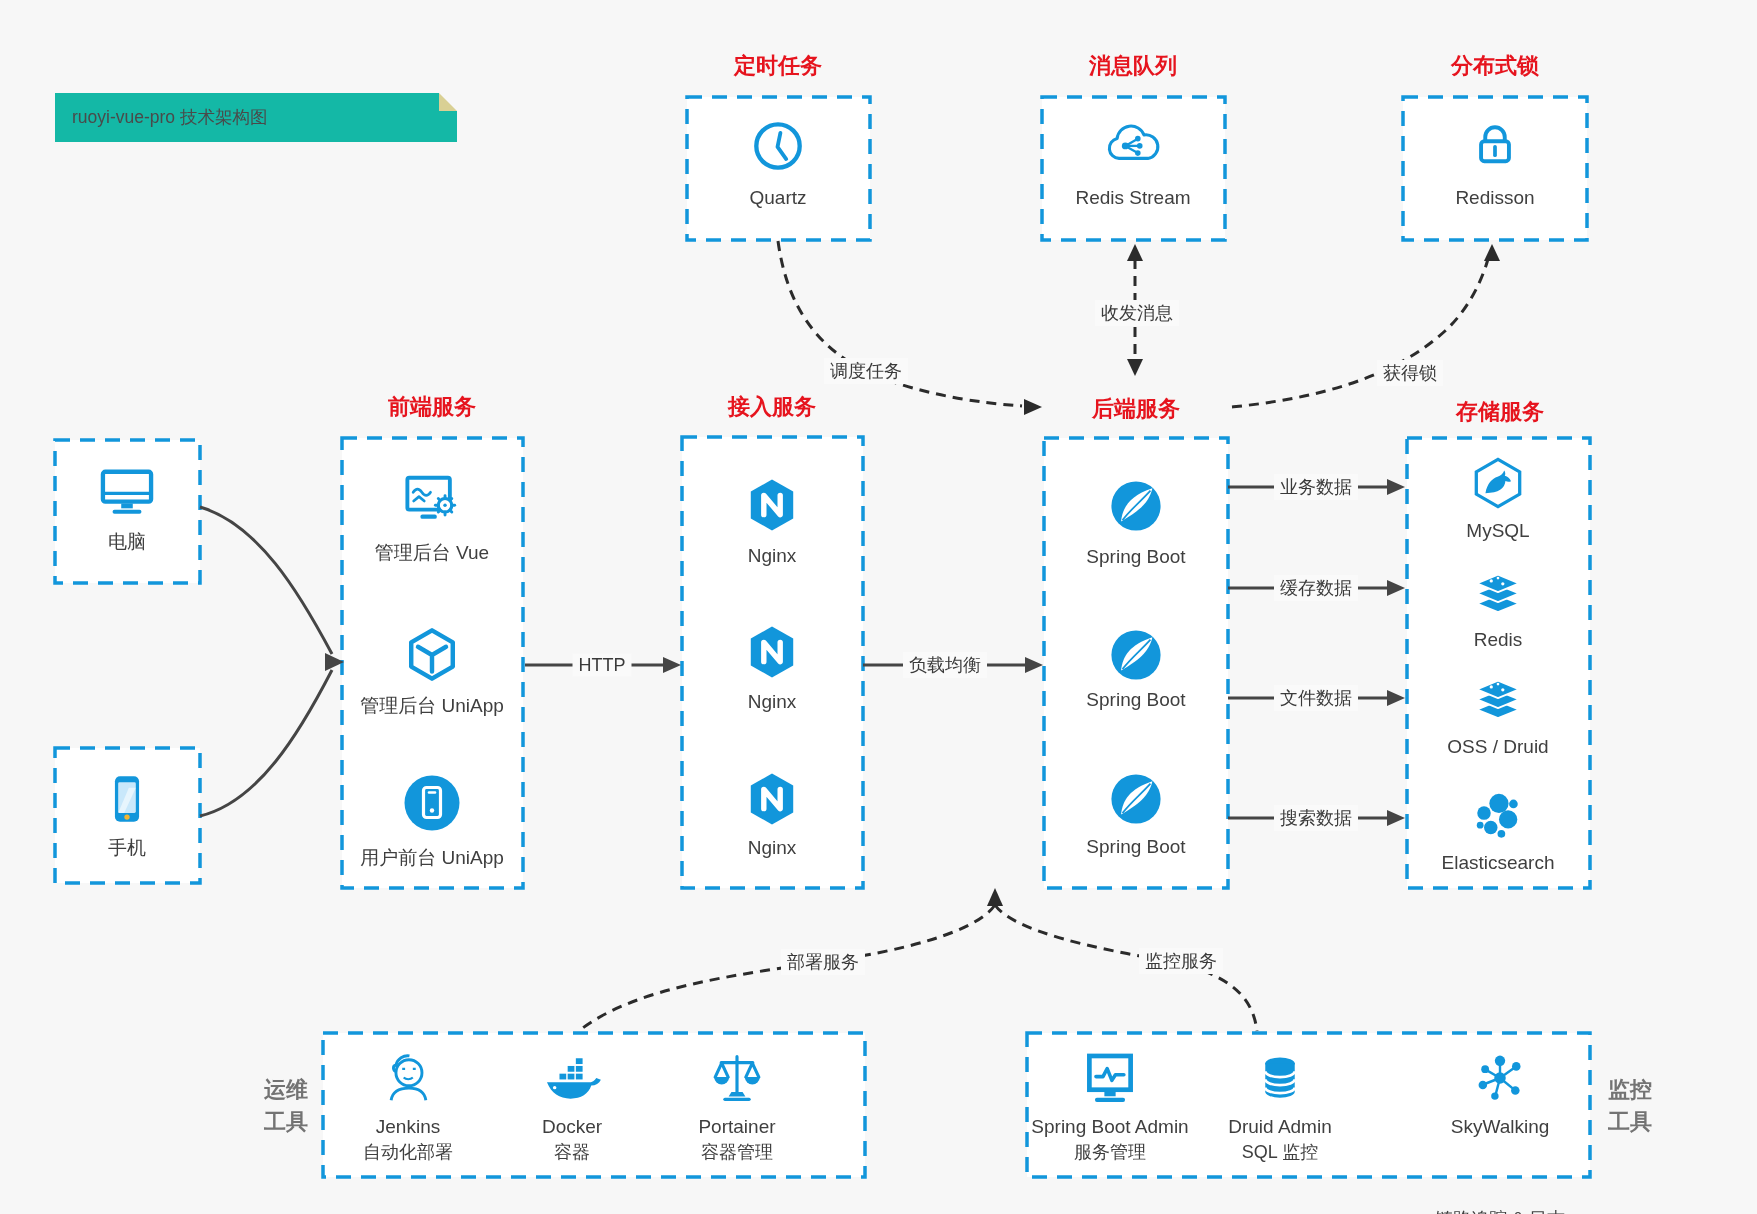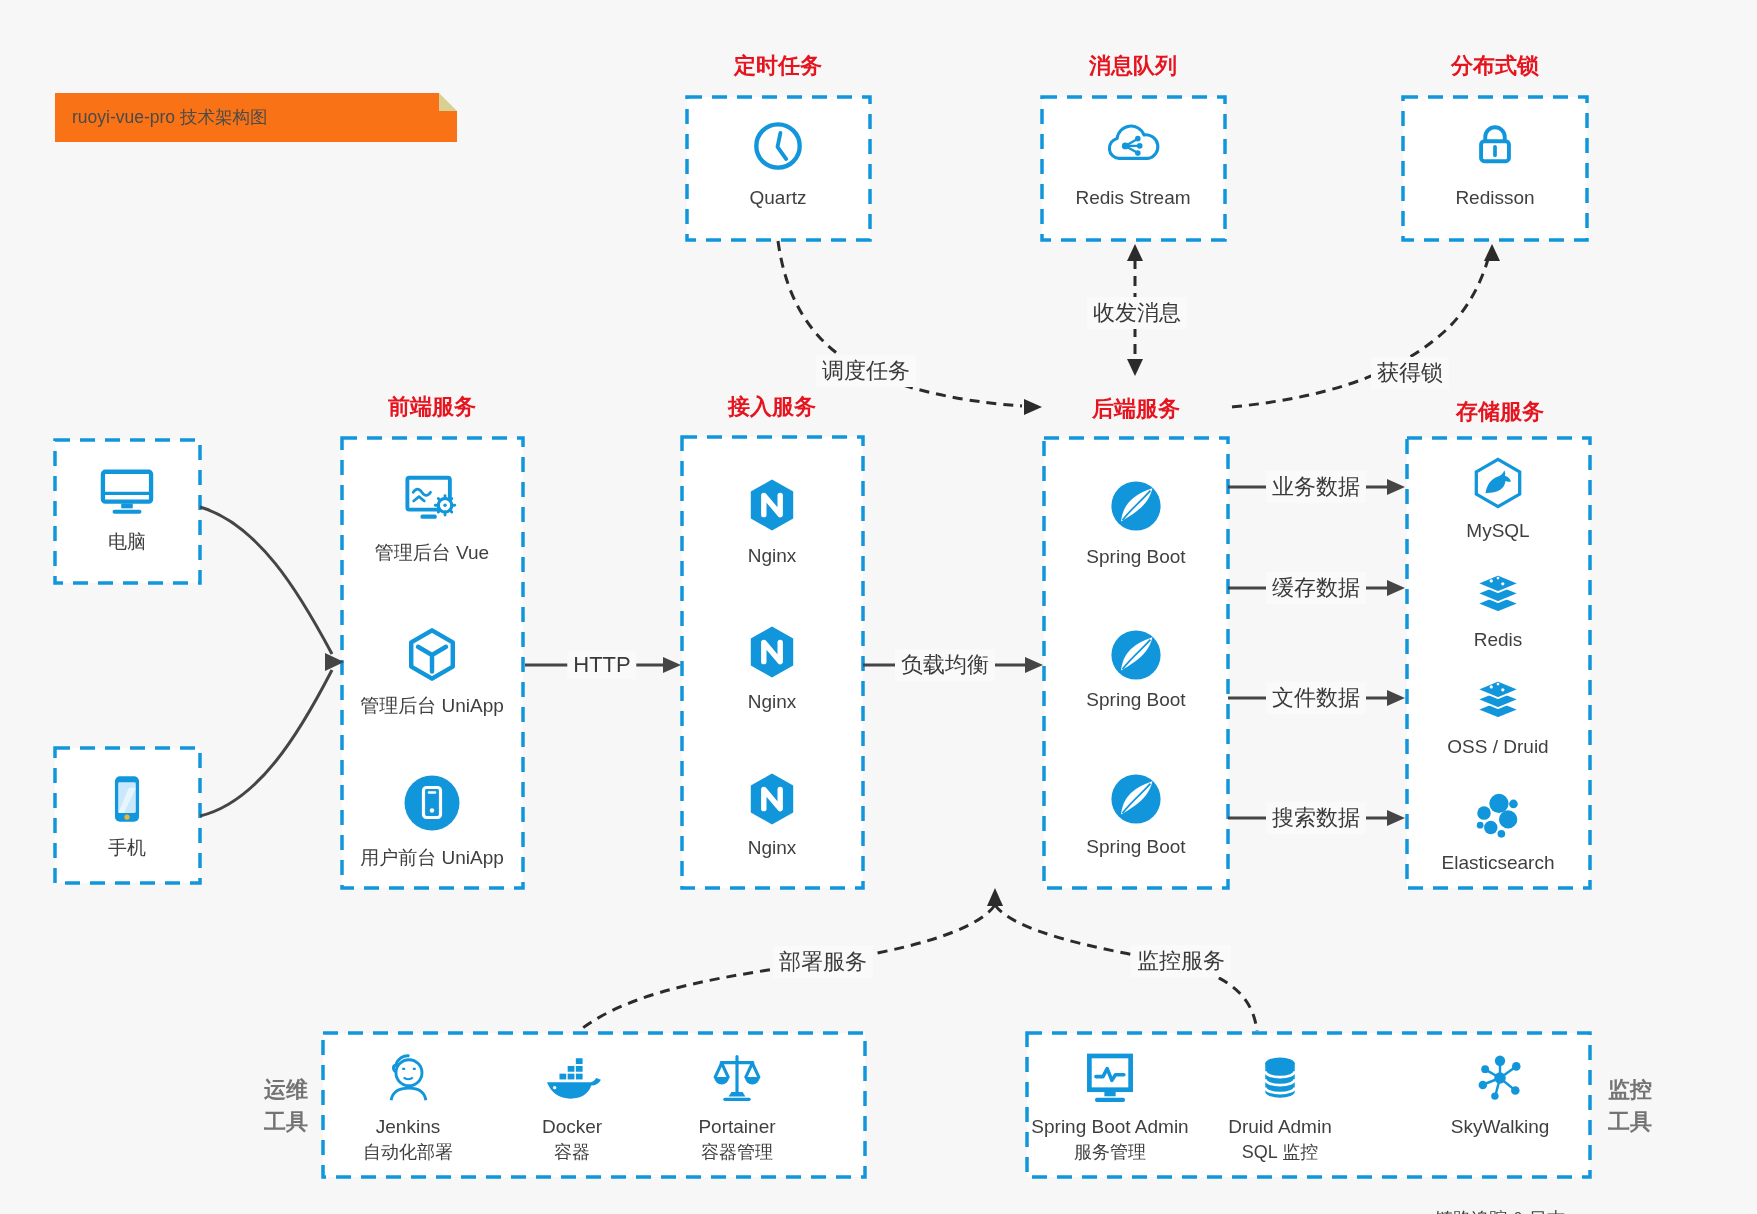--- a/index.html
+++ b/index.html
@@ -4,27 +4,27 @@
 <style>
   html,body{margin:0;padding:0;background:#ffffff;}
   #stage{position:relative;width:1757px;height:1214px;background:#f7f7f7;
          font-family:"Liberation Sans",sans-serif;overflow:hidden;}
   #wires{position:absolute;left:0;top:0;pointer-events:none;}
   .gtitle{position:absolute;transform:translate(-50%,-50%);font-size:22px;font-weight:bold;
           color:#e6141e;white-space:nowrap;z-index:3;}
   .nlabel{position:absolute;transform:translate(-50%,-50%);font-size:19px;color:#3f3f3f;
           white-space:nowrap;z-index:3;}
   .sub{font-size:18px;}
-  .elabel{position:absolute;transform:translate(-50%,-50%);font-size:22px;color:#3a3a3a;
+  .elabel{position:absolute;transform:translate(-50%,-50%);font-size:18px;color:#3a3a3a;
           background:#fafafa;padding:1px 6px;white-space:nowrap;z-index:4;}
   .icon{position:absolute;transform:translate(-50%,-50%);line-height:0;z-index:3;}
   .side-label{position:absolute;transform:translate(-50%,-50%);font-size:22px;font-weight:bold;
           color:#737373;text-align:center;line-height:32px;z-index:3;white-space:nowrap;}
   .note{position:absolute;left:55px;top:93px;width:402px;box-sizing:border-box;
-        background:#f97316;padding:11px 14px 11px 17px;font-size:17.5px;color:#4a4a4a;
+        background:#14b8a6;padding:11px 14px 11px 17px;font-size:17.5px;color:#4a4a4a;
         line-height:27px;z-index:3;}
   .note-fold{position:absolute;top:0;right:0;width:0;height:0;
         border-top:18px solid #f7f7f7;border-left:18px solid #d9d094;}
 </style>
 </head>
 <body>
 
 <div id="stage">
 
   <svg id="wires" width="1757" height="1214" viewBox="0 0 1757 1214">

